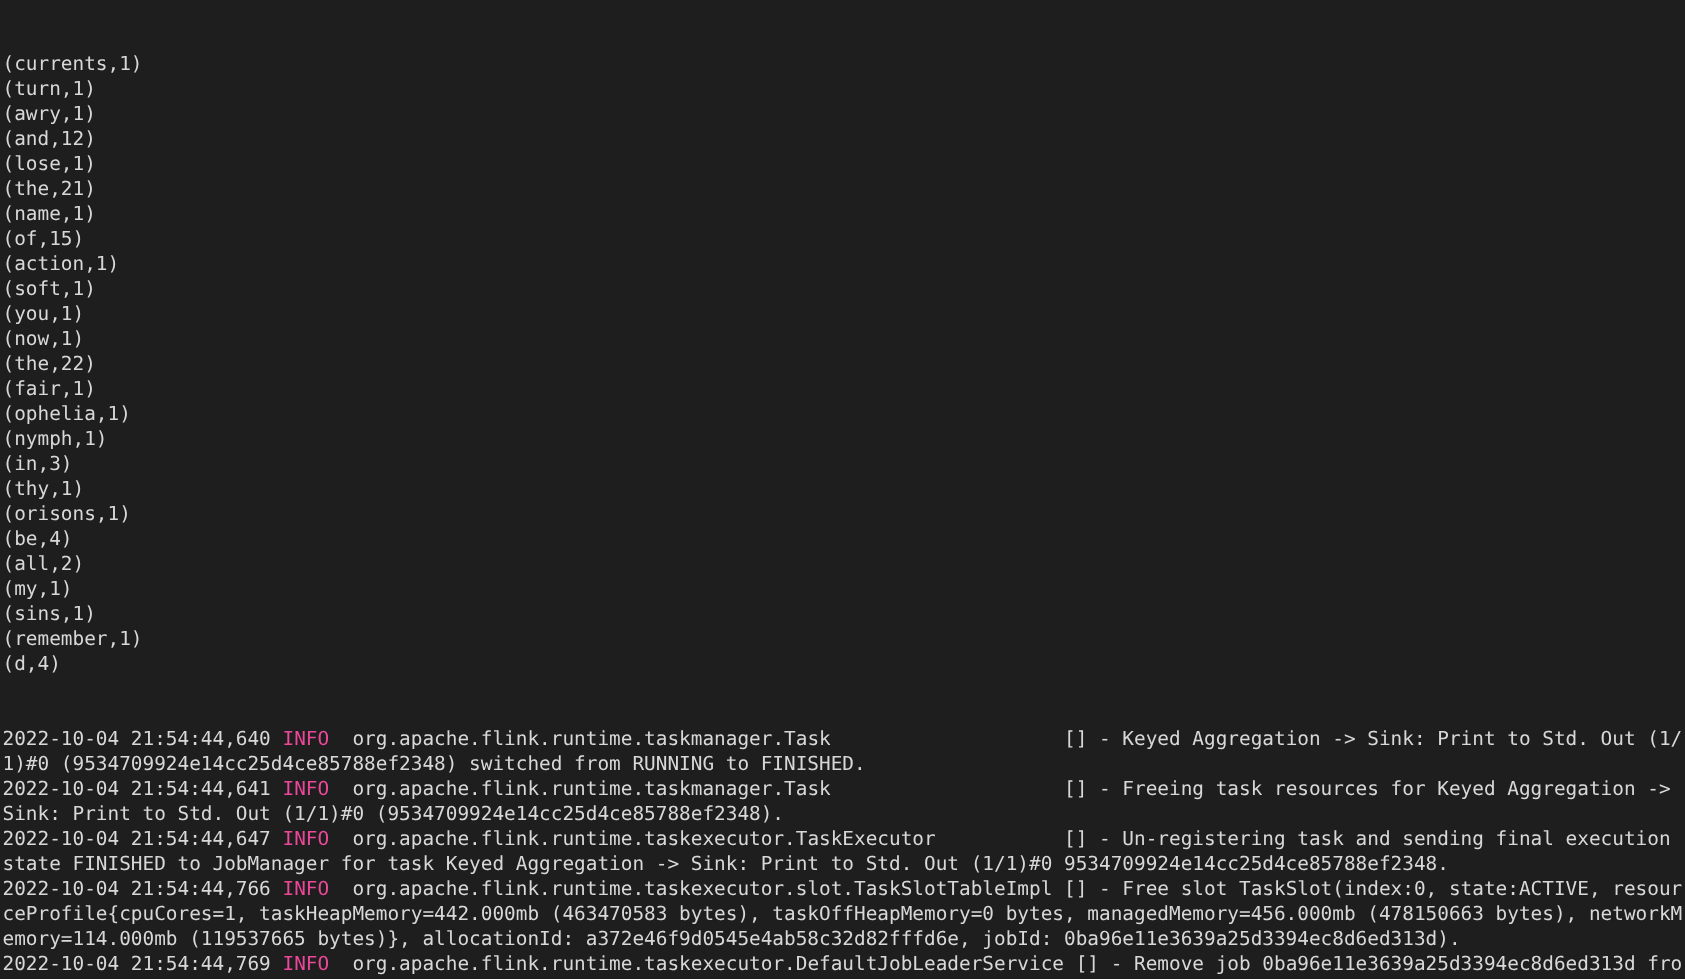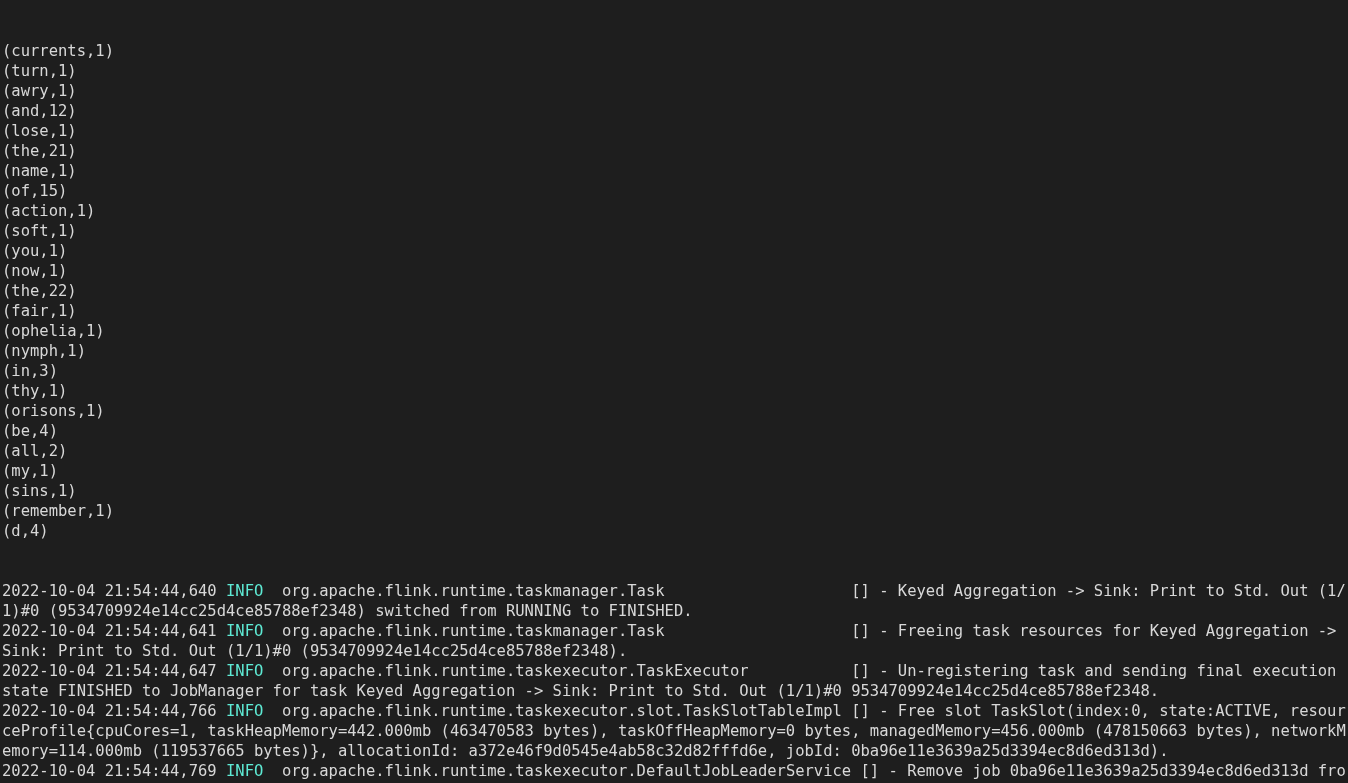--- a/index.html
+++ b/index.html
@@ -30,21 +30,21 @@
   .line {
     height: 20px;
     line-height: 20px;
     white-space: pre;
     overflow: hidden;
     text-overflow: clip;
     width: 1348px;
   }
   .seg { white-space: pre; }
   .c-default { color: #d8d8d8; text-align: center; }
-  .c-info    { color: #5eead4; margin-top: 12px; }
+  .c-info    { color: #ec4899; margin-top: 12px; }
 </style>
 </head>
 <body>
 
 <div id="terminal">
   <div id="wordcount-output"><div class="line"><span class="seg c-default">(currents,1)</span></div><div class="line"><span class="seg c-default">(turn,1)</span></div><div class="line"><span class="seg c-default">(awry,1)</span></div><div class="line"><span class="seg c-default">(and,12)</span></div><div class="line"><span class="seg c-default">(lose,1)</span></div><div class="line"><span class="seg c-default">(the,21)</span></div><div class="line"><span class="seg c-default">(name,1)</span></div><div class="line"><span class="seg c-default">(of,15)</span></div><div class="line"><span class="seg c-default">(action,1)</span></div><div class="line"><span class="seg c-default">(soft,1)</span></div><div class="line"><span class="seg c-default">(you,1)</span></div><div class="line"><span class="seg c-default">(now,1)</span></div><div class="line"><span class="seg c-default">(the,22)</span></div><div class="line"><span class="seg c-default">(fair,1)</span></div><div class="line"><span class="seg c-default">(ophelia,1)</span></div><div class="line"><span class="seg c-default">(nymph,1)</span></div><div class="line"><span class="seg c-default">(in,3)</span></div><div class="line"><span class="seg c-default">(thy,1)</span></div><div class="line"><span class="seg c-default">(orisons,1)</span></div><div class="line"><span class="seg c-default">(be,4)</span></div><div class="line"><span class="seg c-default">(all,2)</span></div><div class="line"><span class="seg c-default">(my,1)</span></div><div class="line"><span class="seg c-default">(sins,1)</span></div><div class="line"><span class="seg c-default">(remember,1)</span></div><div class="line"><span class="seg c-default">(d,4)</span></div></div>
   <div id="log-output"><div class="line"><span class="seg c-default">2022-10-04 21:54:44,640 </span><span class="seg c-info">INFO</span><span class="seg c-default">  org.apache.flink.runtime.taskmanager.Task                    [] - Keyed Aggregation -&gt; Sink: Print to Std. Out (1/</span></div><div class="line"><span class="seg c-default">1)#0 (9534709924e14cc25d4ce85788ef2348) switched from RUNNING to FINISHED.</span></div><div class="line"><span class="seg c-default">2022-10-04 21:54:44,641 </span><span class="seg c-info">INFO</span><span class="seg c-default">  org.apache.flink.runtime.taskmanager.Task                    [] - Freeing task resources for Keyed Aggregation -&gt; </span></div><div class="line"><span class="seg c-default">Sink: Print to Std. Out (1/1)#0 (9534709924e14cc25d4ce85788ef2348).</span></div><div class="line"><span class="seg c-default">2022-10-04 21:54:44,647 </span><span class="seg c-info">INFO</span><span class="seg c-default">  org.apache.flink.runtime.taskexecutor.TaskExecutor           [] - Un-registering task and sending final execution </span></div><div class="line"><span class="seg c-default">state FINISHED to JobManager for task Keyed Aggregation -&gt; Sink: Print to Std. Out (1/1)#0 9534709924e14cc25d4ce85788ef2348.</span></div><div class="line"><span class="seg c-default">2022-10-04 21:54:44,766 </span><span class="seg c-info">INFO</span><span class="seg c-default">  org.apache.flink.runtime.taskexecutor.slot.TaskSlotTableImpl [] - Free slot TaskSlot(index:0, state:ACTIVE, resour</span></div><div class="line"><span class="seg c-default">ceProfile{cpuCores=1, taskHeapMemory=442.000mb (463470583 bytes), taskOffHeapMemory=0 bytes, managedMemory=456.000mb (478150663 bytes), networkM</span></div><div class="line"><span class="seg c-default">emory=114.000mb (119537665 bytes)}, allocationId: a372e46f9d0545e4ab58c32d82fffd6e, jobId: 0ba96e11e3639a25d3394ec8d6ed313d).</span></div><div class="line"><span class="seg c-default">2022-10-04 21:54:44,769 </span><span class="seg c-info">INFO</span><span class="seg c-default">  org.apache.flink.runtime.taskexecutor.DefaultJobLeaderService [] - Remove job 0ba96e11e3639a25d3394ec8d6ed313d fro</span></div><div class="line"><span class="seg c-default">m job leader monitoring.</span></div></div>
   
 </div>
 

